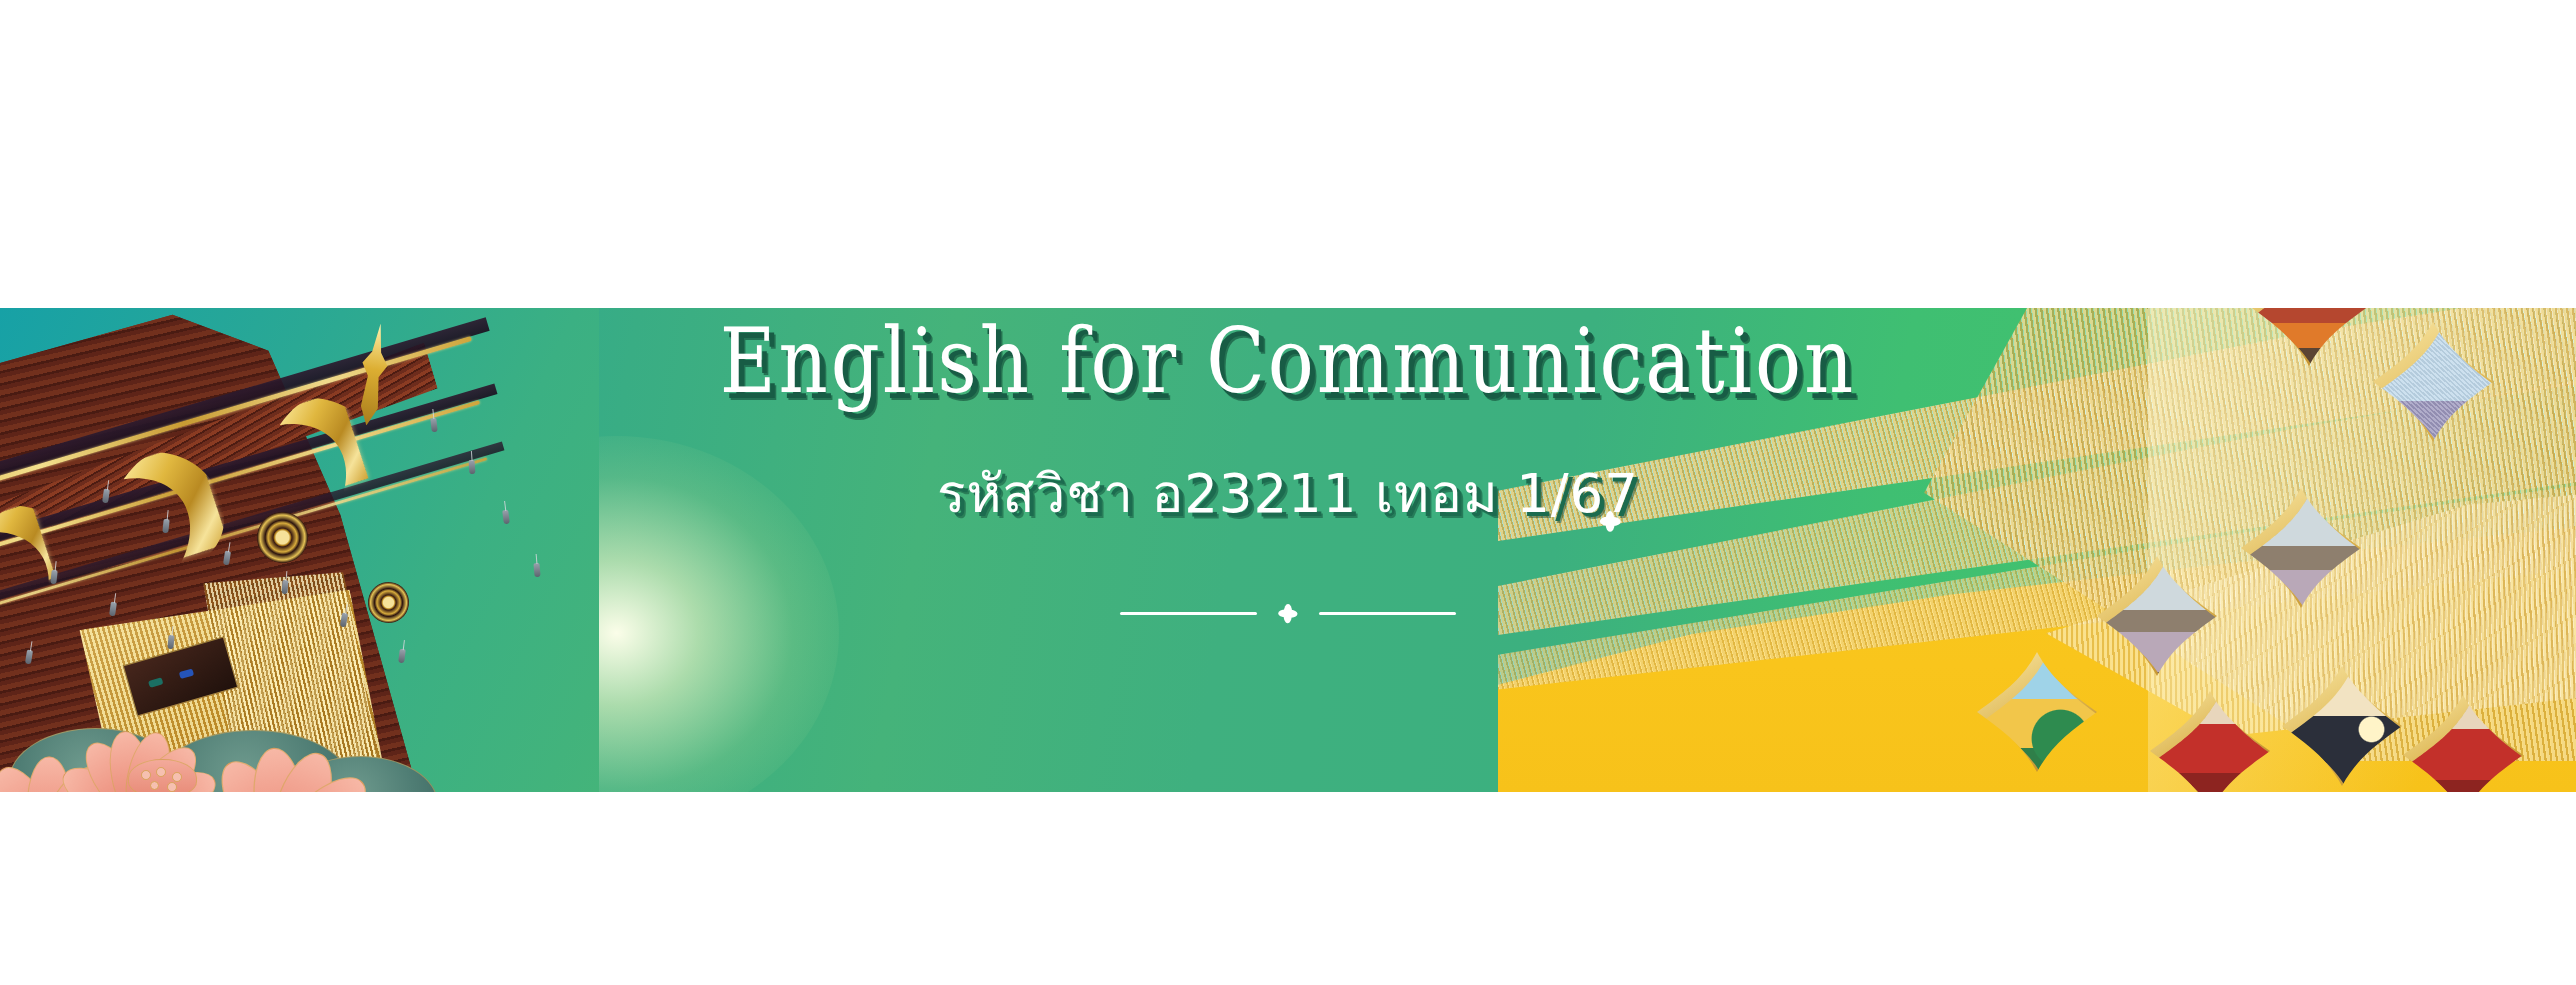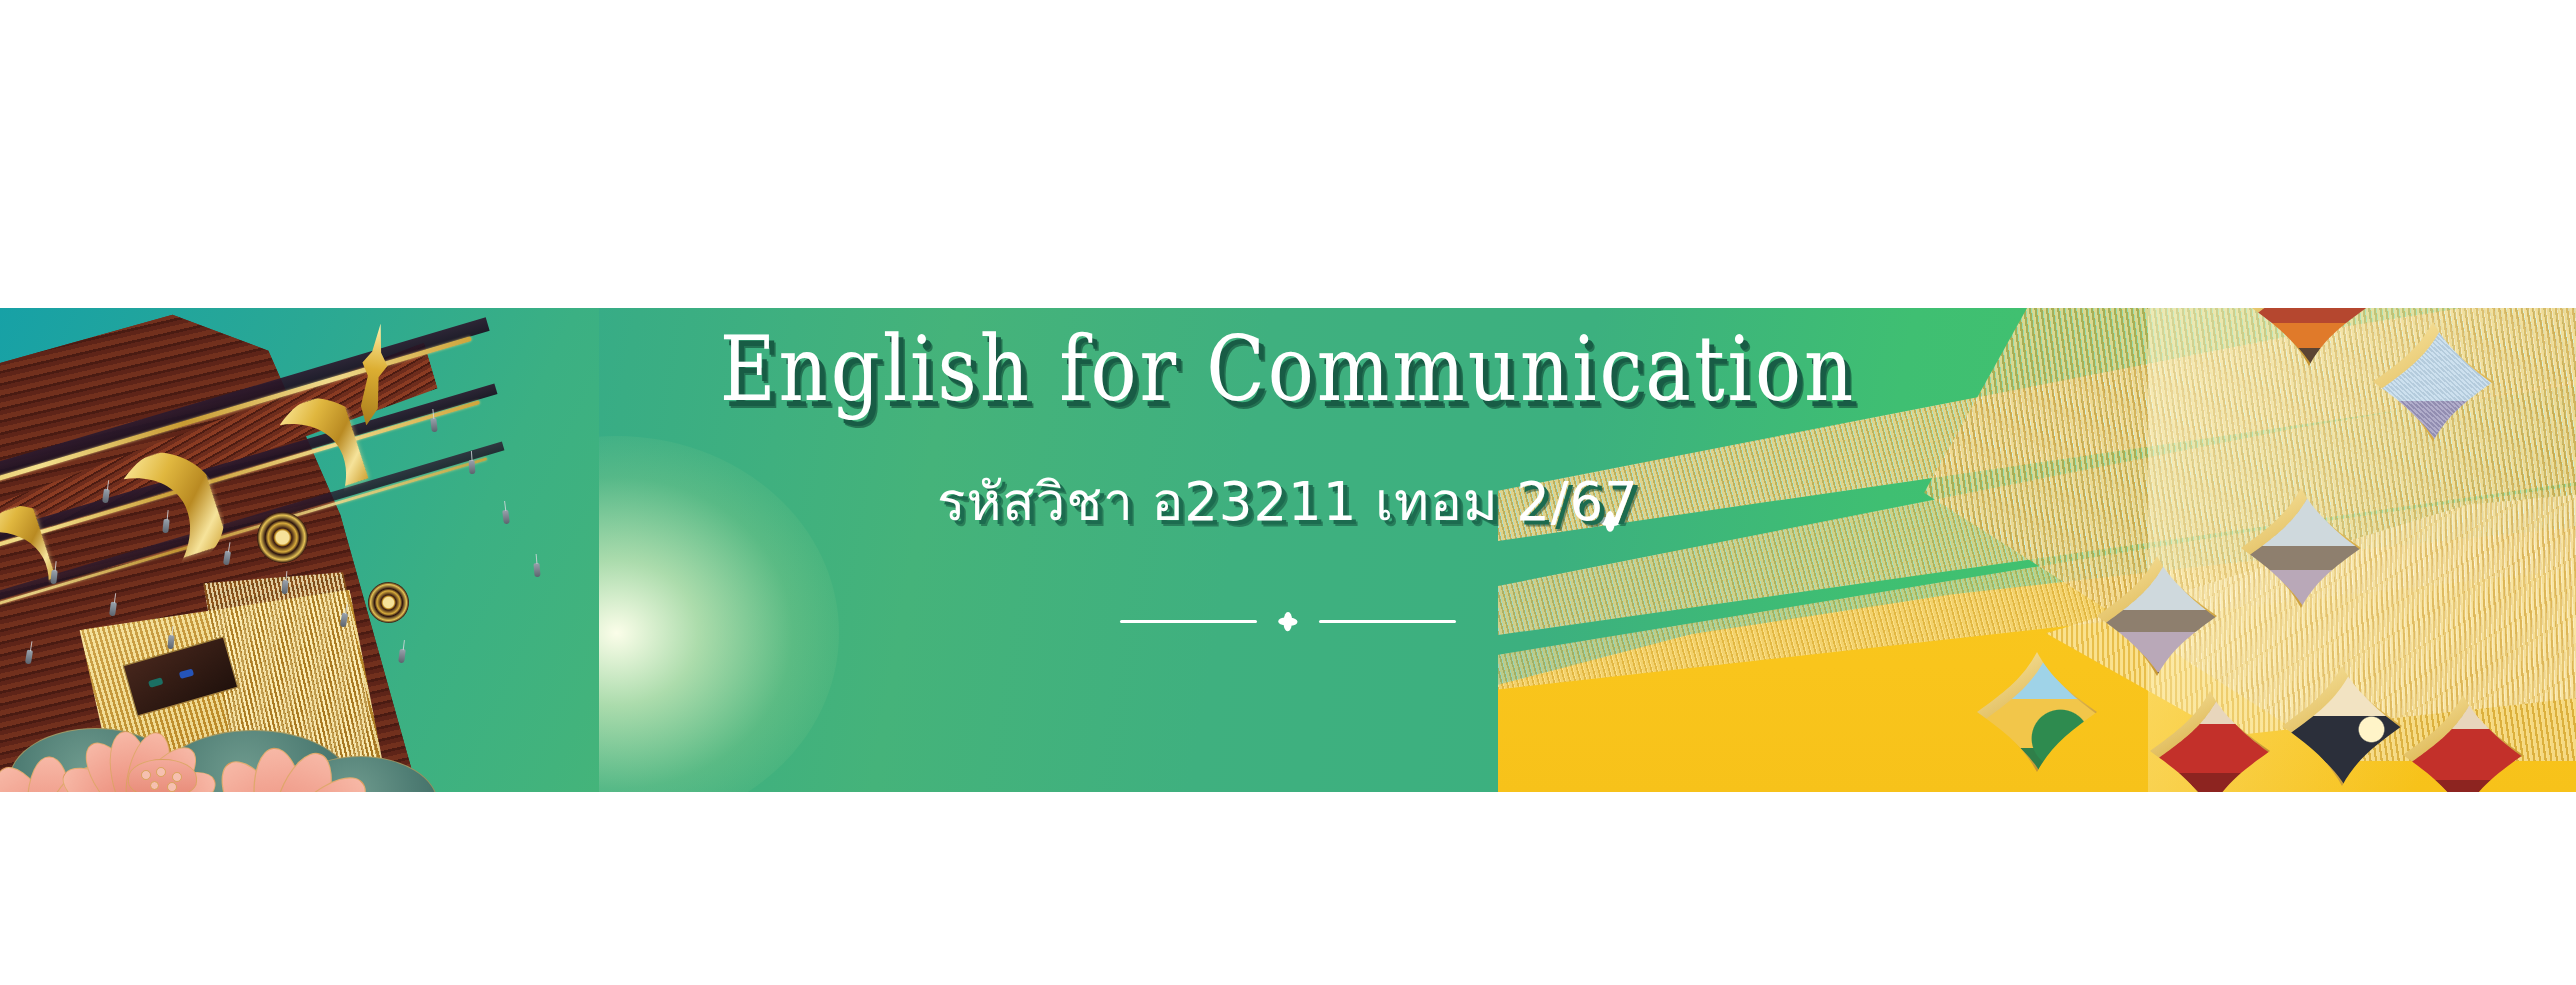--- a/index.html
+++ b/index.html
@@ -186,21 +186,21 @@
      radial-gradient(circle at 50% 52%,#2e8b4f 0 26%,rgba(0,0,0,0) 27%),
      linear-gradient(180deg,#9fd3e8 0 26%,#f2c64a 26% 58%,#2f7f49 58% 86%,#276b3e 86% 100%);}
   .ph.musician{background:
      radial-gradient(circle at 50% 34%,#fff4c8 0 9%,rgba(0,0,0,0) 10%),
      linear-gradient(180deg,#f2e3c2 0 26%,#2b2f3a 26% 72%,#b2342c 72% 100%);}
   .ph.redcostume{background:
      linear-gradient(180deg,#e8d6bc 0 20%,#c3302a 20% 60%,#8d2420 60% 100%),
      repeating-linear-gradient(70deg,rgba(255,255,255,.16) 0 3.4px,rgba(0,0,0,.12) 3.4px 6.8px);}
 
   
-  .center{position:absolute;left:0;top:16px;width:2576px;height:484px;}
+  .center{position:absolute;left:0;top:8px;width:2576px;height:484px;}
 
   .title{
     position:absolute;left:0;right:0;top:-6.8px;text-align:center;
     font-family:"DejaVu Serif","Liberation Serif",serif;
     font-size:89px;line-height:1.18;font-weight:400;letter-spacing:3.4px;
     color:#ffffff;
     transform:scaleX(.86);
     text-shadow:6px 6px 0 #185c45, 7.7px 7.7px 0 rgba(12,62,46,.55);
     white-space:nowrap;
   }
@@ -411,21 +411,21 @@
         <div class="inner">
             <div class="ph redcostume"></div>
           </div>
       </div>
     </div>
 
     <div class="center">
 
       <div class="title">English for Communication</div>
 
-      <div class="subtitle">รหัสวิชา อ23211 เทอม 2/67</div>
+      <div class="subtitle">รหัสวิชา อ23211 เทอม 1/67</div>
 
       <div class="divider">
         <span class="dline"></span>
         <span class="dflower">
           <i></i>
             <i></i>
             <i></i>
             <i></i>
         </span>
         <span class="dline"></span>

